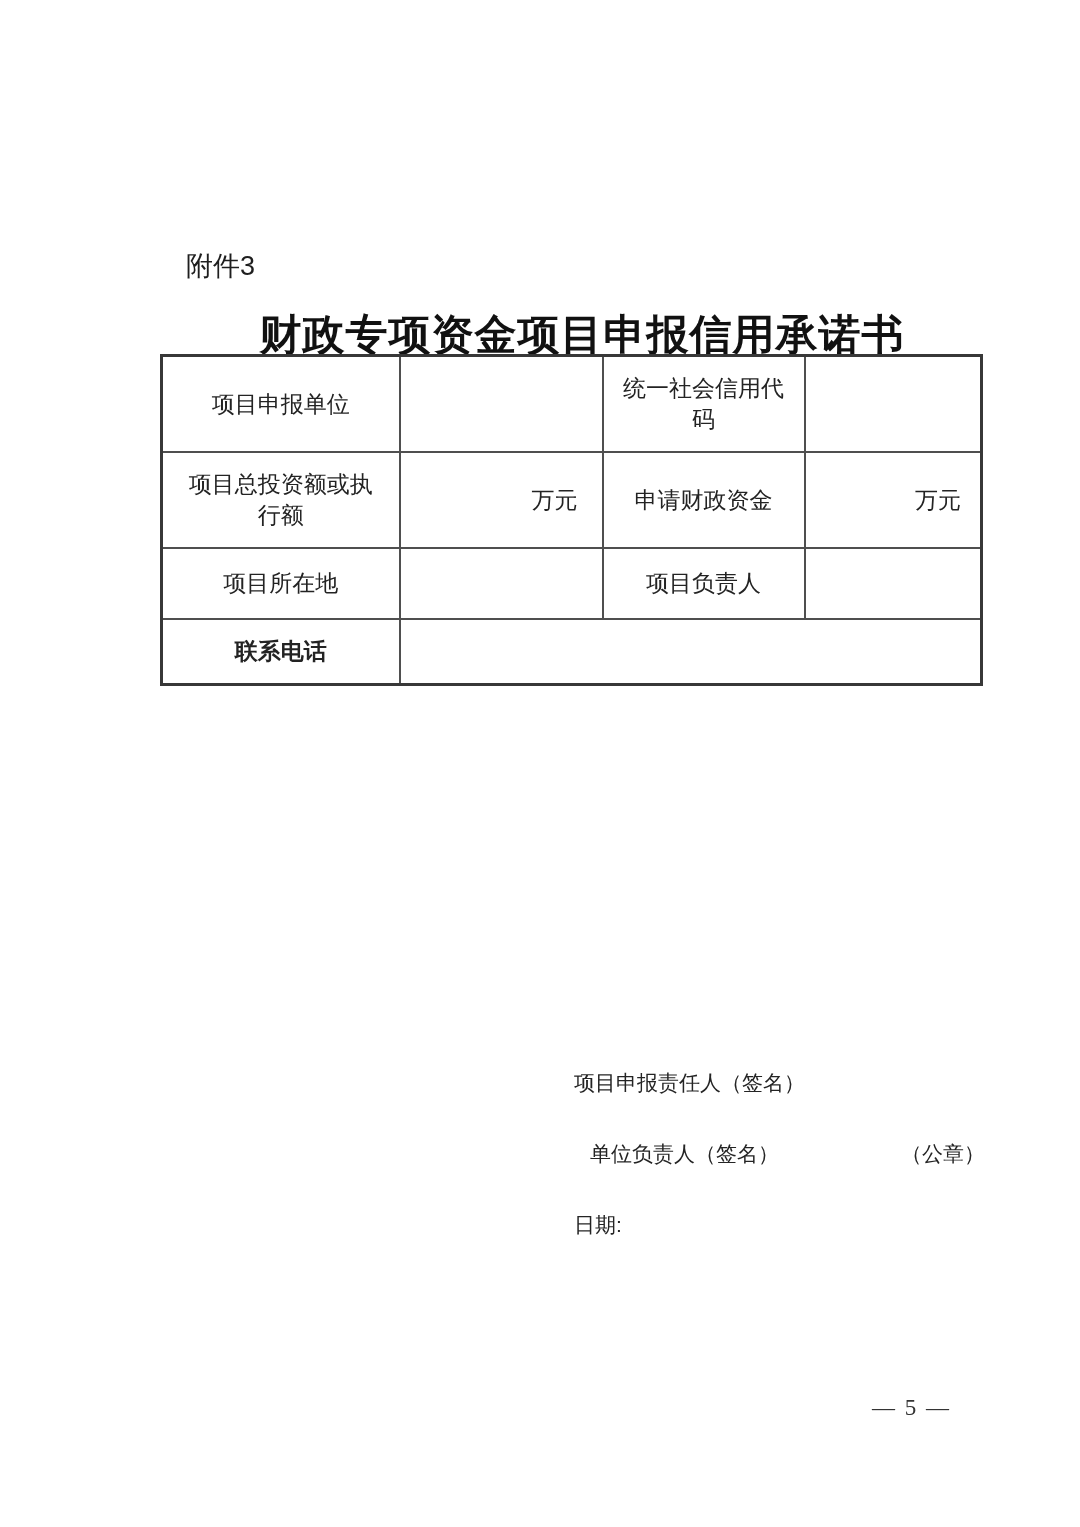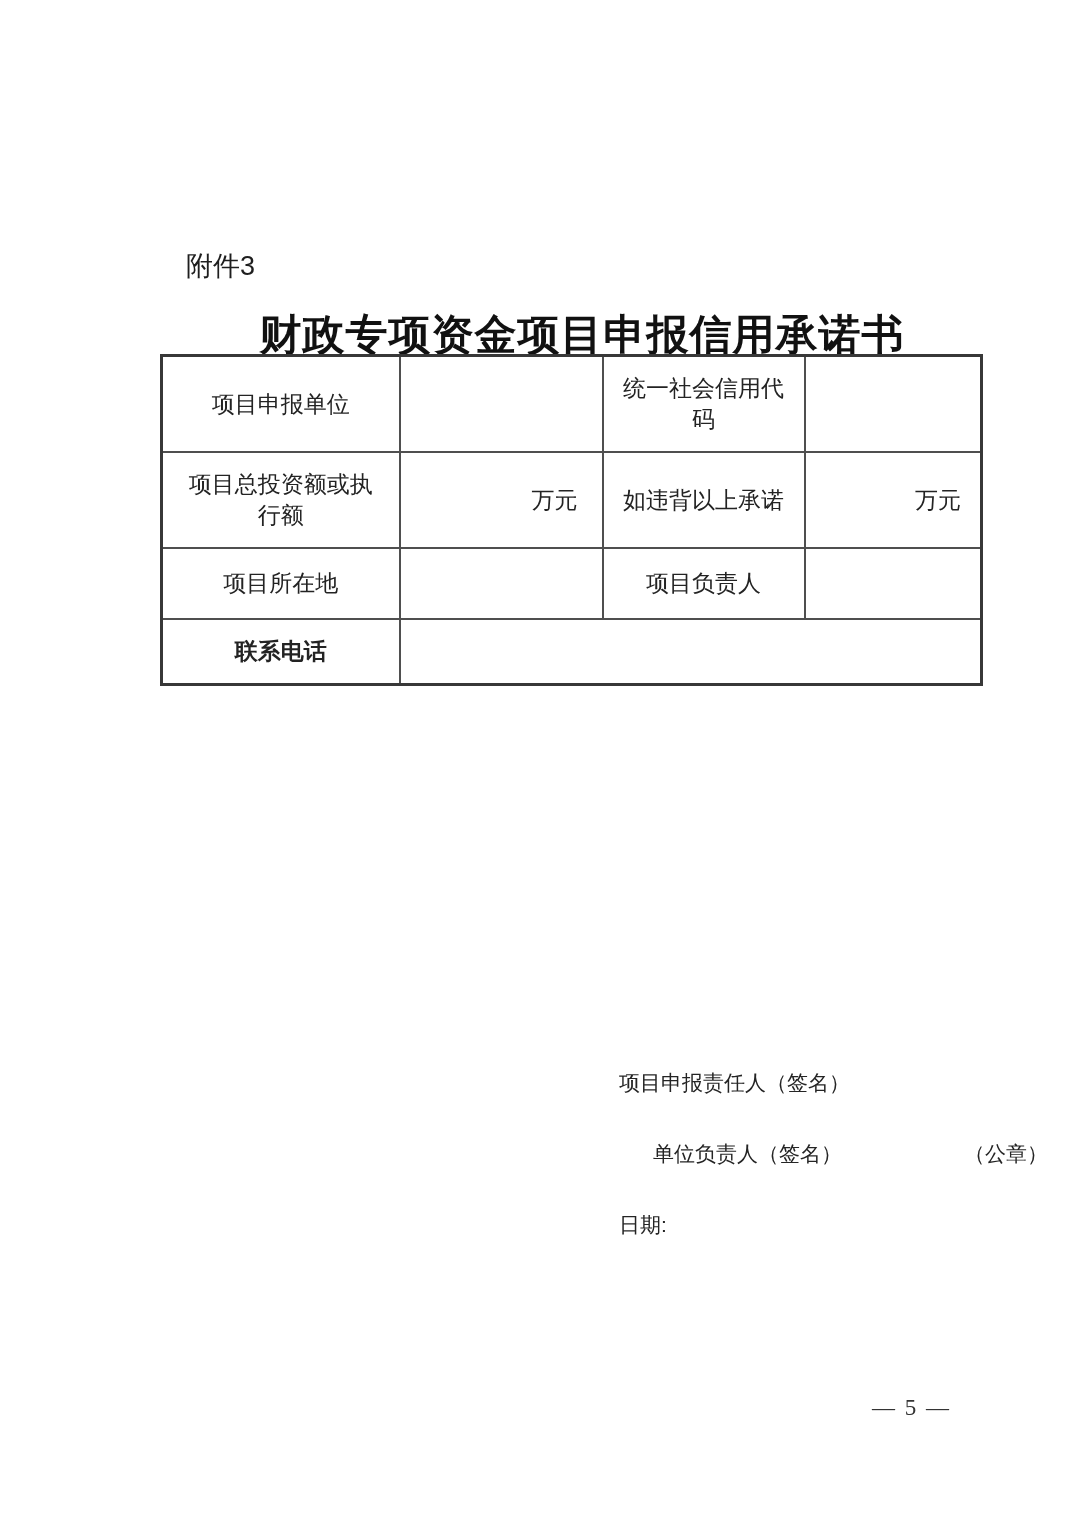--- a/index.html
+++ b/index.html
@@ -64,28 +64,28 @@
     font-size: 21px;
     line-height: 37px;
     color: #242424;
   }
   .pledge-item {
     padding-left: 34px;
     text-indent: -34px;
   }
   .signature {
     position: absolute;
-    left: 555px;
+    left: 510px;
     top: 999px;
     font-size: 21px;
     line-height: 39px;
     color: #242424;
     white-space: nowrap;
   }
-  .sig-line-2 { position: relative; margin-left: 18px; }
+  .sig-line-2 { position: relative; }
   .seal {
     position: absolute;
     left: 327px;
     top: 0;
   }
   .footer {
     position: absolute;
     left: 824px;
     top: 1347px;
     font-family: "Liberation Serif", "DejaVu Serif", serif;
@@ -114,21 +114,21 @@
     <tbody>
       <tr style="height:64px;">
         <td class="lbl">项目申报单位</td>
         <td></td>
         <td class="lbl">统一社会信用代码</td>
         <td></td>
       </tr>
       <tr style="height:52px;">
         <td class="lbl">项目总投资额或执行额</td>
         <td class="unit-left">万元</td>
-        <td class="lbl">如违背以上承诺</td>
+        <td class="lbl">申请财政资金</td>
         <td class="unit-right">万元</td>
       </tr>
       <tr style="height:71px;">
         <td class="lbl">项目所在地</td>
         <td></td>
         <td class="lbl">项目负责人</td>
         <td></td>
       </tr>
       <tr style="height:62px;font-weight:bold;">
         <td class="lbl">联系电话</td>

